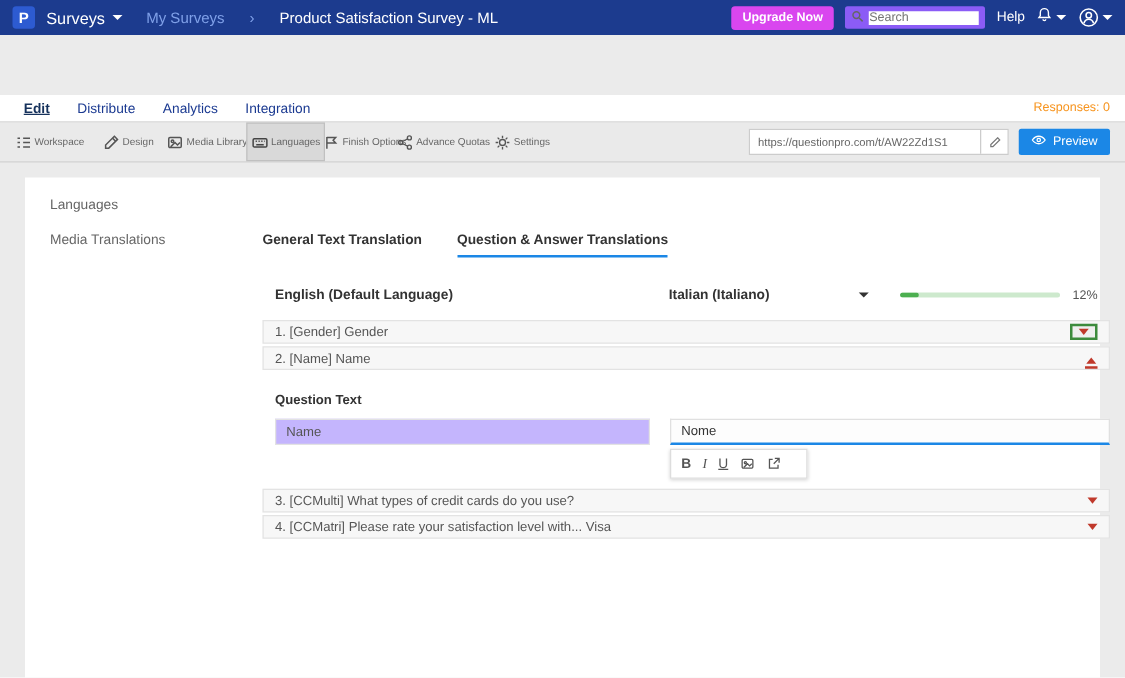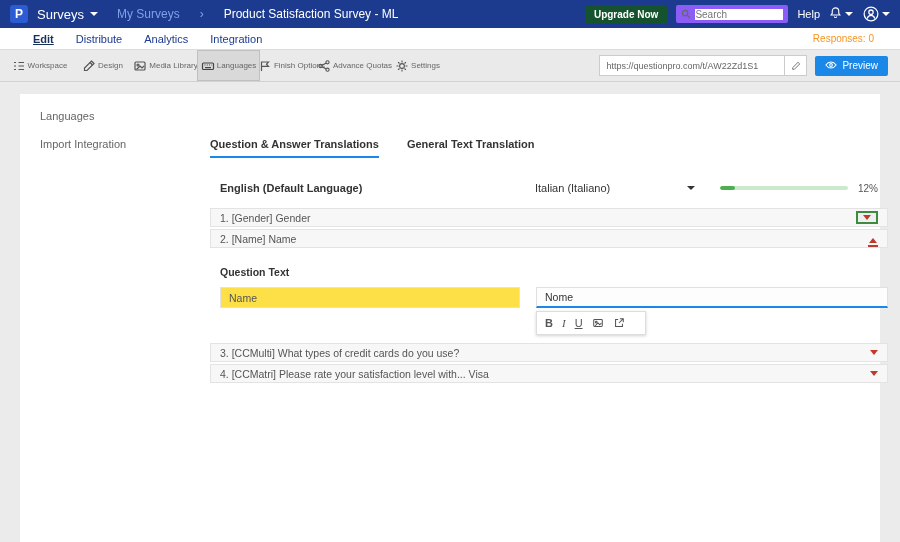--- a/index.html
+++ b/index.html
@@ -9,31 +9,31 @@
   
   .topbar { height:28px; background:#1c3b8e; display:flex; align-items:center; padding:0 10px; gap:9px; }
   .logo { width:18px; height:18px; background:#2d5bd1; border-radius:3px; color:#fff; font-weight:bold;
           font-size:12px; display:flex; align-items:center; justify-content:center; flex:0 0 auto; }
   .product { color:#fff; font-size:13px; display:flex; align-items:center; gap:6px; cursor:pointer; }
   .caret { width:0; height:0; border-left:4px solid transparent; border-right:4px solid transparent; border-top:4px solid #fff; }
   .breadcrumb { display:flex; align-items:center; gap:20px; font-size:12px; margin-left:10px; }
   .bc-parent, .bc-sep { color:#7fa0e8; }
   .bc-current { color:#fff; }
   .tb-spacer { flex:1; }
-  .upgrade-btn { background:#14532d; color:#fff; font-size:10px; font-weight:bold; padding:4px 9px;
+  .upgrade-btn { background:#d946ef; color:#fff; font-size:10px; font-weight:bold; padding:4px 9px;
                  border-radius:3px; border:none; cursor:pointer; font-family:inherit; }
   .search-box { background:#8b5cf6; border-radius:2px; height:18px; display:flex; align-items:center;
                 padding:0 5px; width:112px; gap:4px; }
   .search-box input { border:none; outline:none; font-size:10px; width:100%; font-family:inherit; color:#333; }
   .help { color:#fff; font-size:11px; cursor:pointer; }
   .icon-group { display:flex; align-items:center; gap:3px; cursor:pointer; }
   .avatar-circle { width:17px; height:17px; border-radius:50%; display:flex; align-items:center; justify-content:center; }
 
   
-  .navbar { height:21px; background:#fff; display:flex; align-items:center; padding:0 22px; }
+  .navbar { height:21px; background:#fff; display:flex; align-items:center; padding:0 8px;margin-top:48px; }
   .nav-item { font-size:11px; color:#1b3a91; padding:0 11px; cursor:pointer; }
   .nav-item.active { color:#16325c; font-weight:bold; text-decoration:underline; }
   .responses { margin-left:auto; color:#f7941e; font-size:10px; padding-right:4px; }
 
   
   .toolbar { height:33px; background:#eaeaea; border-top:1px solid #dcdcdc; border-bottom:1px solid #d2d2d2;
              display:flex; align-items:stretch; padding-left:8px; }
   .tool-item { width:63px; display:flex; flex-direction:row; align-items:center; justify-content:center;
                gap:2px; color:#555; cursor:pointer; border:1px solid transparent; }
   .tool-item.active { background:#d9d9d9; border:1px solid #c0c0c0; }
@@ -55,41 +55,41 @@
   .side-item.active { border-left-color:#1b87e6; color:#333; }
   .main { flex:1; padding:44px 33px 0 25px; }
 
   .tabs { display:flex; gap:28px; }
   .tab { font-size:11px; font-weight:bold; color:#333; padding-bottom:6px; cursor:pointer; border-bottom:2px solid transparent; }
   .tab.active { border-bottom-color:#1b87e6; }
 
   .lang-row { display:flex; align-items:center; margin-top:24px; padding:0 10px; }
   .src-lang { font-size:11px; font-weight:bold; color:#333; flex:1; }
   .lang-select { width:160px; display:flex; justify-content:space-between; align-items:center; font-size:11px;
-                 font-weight:normal; color:#333; margin-right:25px; cursor:pointer; }
+                 font-weight:bold; color:#333; margin-right:25px; cursor:pointer; }
   .caret-dark { border-top-color:#333; }
   .progress-track { width:128px; height:4px; background:#cde9cd; border-radius:2px; margin-right:10px; overflow:hidden; }
   .progress-fill { height:100%; background:#4caf50; border-radius:2px; }
   .progress-label { font-size:10px; color:#555; }
 
   .qlist { margin-top:14px; }
   .qrow { height:19px; background:#f7f7f7; border:1px solid #e3e3e3; display:flex; align-items:center;
           justify-content:space-between; padding:0 9px; margin-bottom:2px; font-size:10.5px; color:#555; cursor:pointer; }
   .caret-red-down { width:0; height:0; border-left:4px solid transparent; border-right:4px solid transparent;
                     border-top:5px solid #c0392b; }
   .caret-red-up { width:0; height:0; border-left:4px solid transparent; border-right:4px solid transparent;
                   border-bottom:5px solid #c0392b; }
   .focus-box { border:2px solid #3d8b3d; padding:2px 5px; display:flex; align-items:center; background:#efefef; }
   .collapse-ctl { display:flex; flex-direction:column; align-items:center; gap:2px; margin-top:8px; cursor:pointer; }
   .collapse-bar { width:10px; height:2px; background:#c0392b; }
 
   .editor { padding:16px 0 8px 10px; }
   .editor-label { font-size:10.5px; font-weight:bold; color:#333; margin-bottom:9px; }
   .editor-row { display:flex; gap:16px; }
-  .src-input { width:300px; height:21px; background:#fde047; border:1px solid #e2e2e2; font-size:10.5px;
+  .src-input { width:300px; height:21px; background:#c4b5fd; border:1px solid #e2e2e2; font-size:10.5px;
                color:#555; padding:0 8px; font-family:inherit; outline:none; }
   .tgt-input { width:352px; height:21px; background:#fdfdfd; border:1px solid #e0e0e0; border-bottom:2px solid #1b87e6;
                font-size:10.5px; color:#333; padding:0 8px; font-family:inherit; outline:none; }
   .fmt-toolbar { margin-top:3px; margin-left:316px; width:110px; height:24px; background:#fff; border:1px solid #ddd;
                  box-shadow:0 1px 3px rgba(0,0,0,.18); display:flex; align-items:center; gap:9px; padding:0 8px; }
   .fmt-btn { cursor:pointer; color:#555; font-size:11px; line-height:1; display:flex; align-items:center; }
   .fmt-b { font-weight:bold; }
   .fmt-i { font-style:italic; font-family:"Liberation Serif",serif; }
   .fmt-u { text-decoration:underline; }
 </style>
@@ -231,27 +231,27 @@
         </svg>
       </span>
       <span>Preview</span>
     </button>
   </div>
 </div>
 
 <div class="card">
   <div class="sidebar">
     <div class="side-item">Languages</div>
-    <div class="side-item">Import Integration</div>
+    <div class="side-item">Media Translations</div>
   </div>
 
   <div class="main">
     <div class="tabs">
+      <span class="tab">General Text Translation</span>
       <span class="tab active">Question &amp; Answer Translations</span>
-      <span class="tab">General Text Translation</span>
     </div>
 
     <div class="lang-row">
       <span class="src-lang">English (Default Language)</span>
       <span class="lang-select">
         <span>Italian (Italiano)</span>
         <span class="caret caret-dark"></span>
       </span>
       <span class="progress-track">
         <span class="progress-fill" style="display: block; width: 12%;"></span>

